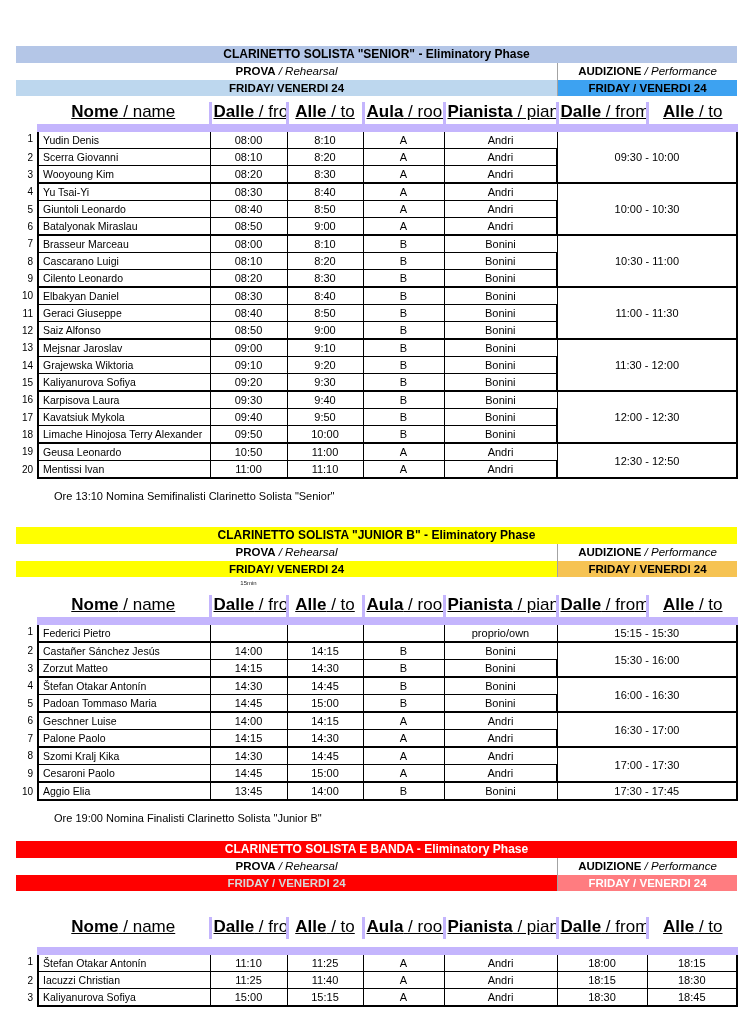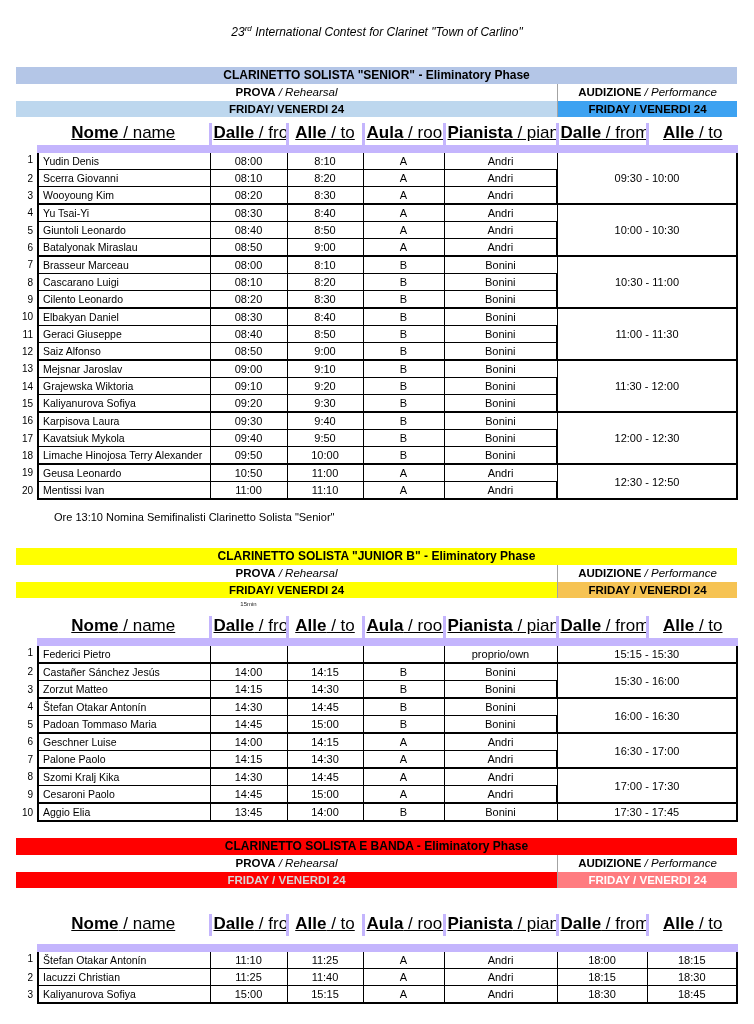--- a/index.html
+++ b/index.html
@@ -57,21 +57,20 @@
   .bt td.audm{border-bottom:2px solid #000;}
   
   .note{margin:11px 0 0 38px;font-size:11px;line-height:13px;}
 </style>
 </head>
 <body>
 
 <div class="page">
 
   <div class="doc-header">
-    <div class="h-line2"><span>23</span><sup>rd</sup><span> International Contest for Clarinet "Town of Carlino"</span></div>
   </div>
 
   <div class="blk blk1">
     <div class="tbar tbar-el" style="background: rgb(180, 198, 231); color: rgb(0, 0, 0);">CLARINETTO SOLISTA "SENIOR" - Eliminatory Phase</div>
     <div class="mid">
       <div class="l"><span class="bb">PROVA</span><span class="it"> / Rehearsal</span></div>
       <div class="r"><span class="bb">AUDIZIONE</span><span class="it"> / Performance</span></div>
     </div>
     <div class="fri">
       <div class="l prova-day" style="background: rgb(189, 215, 238); color: rgb(0, 0, 0);">FRIDAY/ VENERDI 24</div>
@@ -416,24 +415,25 @@
             <td class="gutcell">10</td>
             <td class="name">Aggio Elia</td>
             <td>13:45</td>
             <td>14:00</td>
             <td>B</td>
             <td>Bonini</td>
             <td class="audm" colspan="2" rowspan="1">17:30 - 17:45</td>
           </tr>
         </tbody>
     </table>
+    <div class="note">Ore 19:00 Nomina Finalisti Clarinetto Solista "Junior B"</div>
   </div>
 
   <div class="blk blk3">
-    <div class="tbar tbar-el" style="background: rgb(255, 0, 0); color: #000000;">CLARINETTO SOLISTA E BANDA - Eliminatory Phase</div>
+    <div class="tbar tbar-el" style="background: rgb(255, 0, 0); color: #ffffff;">CLARINETTO SOLISTA E BANDA - Eliminatory Phase</div>
     <div class="mid">
       <div class="l"><span class="bb">PROVA</span><span class="it"> / Rehearsal</span></div>
       <div class="r"><span class="bb">AUDIZIONE</span><span class="it"> / Performance</span></div>
     </div>
     <div class="fri">
       <div class="l prova-day" style="background: rgb(255, 0, 0); color: rgb(216, 216, 216);">FRIDAY / VENERDI 24</div>
       <div class="r aud-day" style="background: rgb(255, 124, 128); color: rgb(255, 255, 255);">FRIDAY / VENERDI 24</div>
     </div>
     <div class="gap g3a"></div>
     <table class="head-table">

